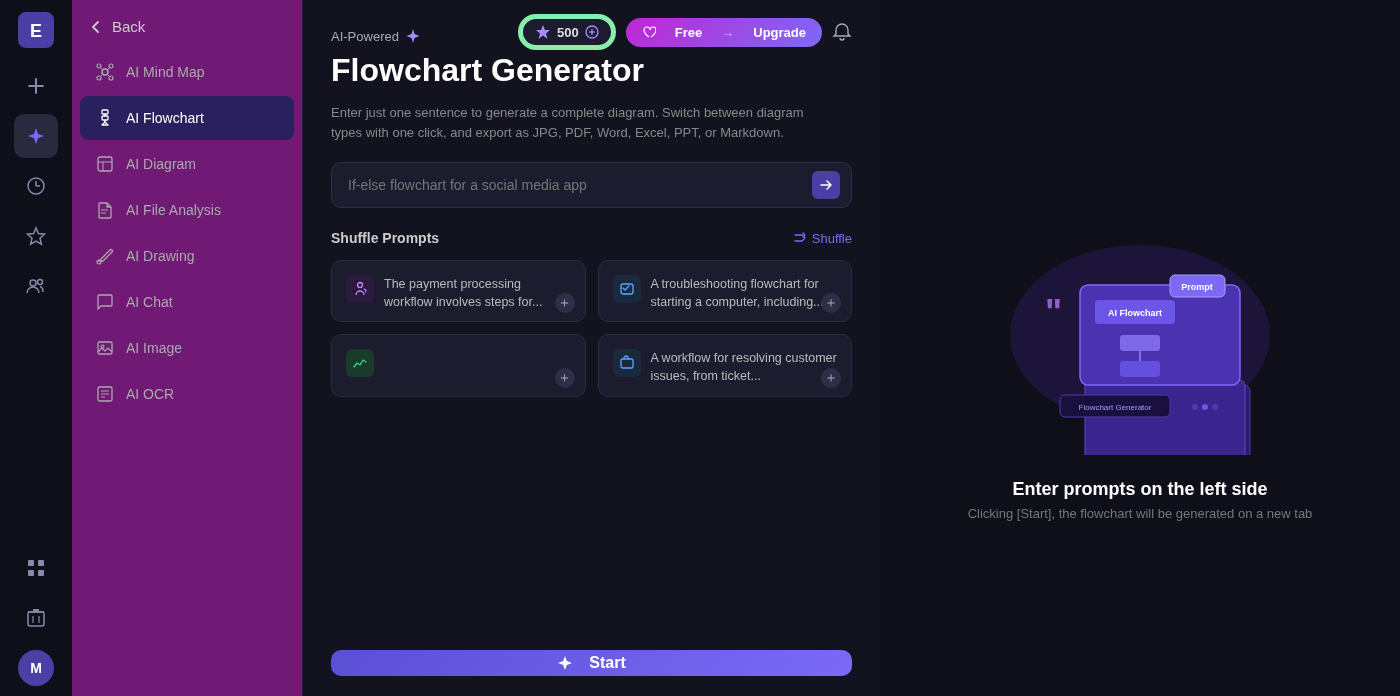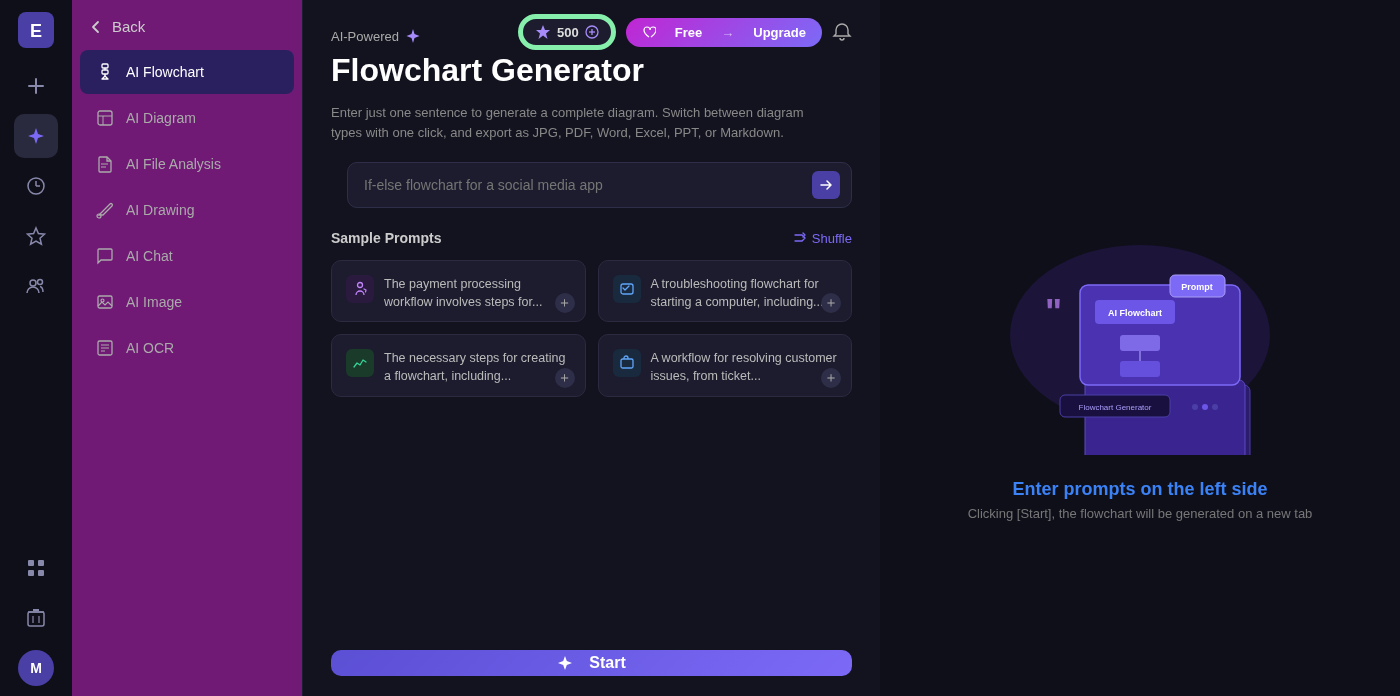--- a/index.html
+++ b/index.html
@@ -126,21 +126,20 @@
     .page-desc {
       color: #888;
       font-size: 13px;
       line-height: 1.5;
       margin-bottom: 20px;
       max-width: 480px;
     }
     .prompt-input-wrapper {
       position: relative;
       margin-bottom: 22px;
-      margin-left: 16px;
     }
     .prompt-input {
       width: 100%;
       background: #1c1c2e;
       border: 1px solid #2e2e48;
       border-radius: 10px;
       padding: 14px 44px 14px 16px;
       color: #666;
       font-size: 14px;
       outline: none;
@@ -261,21 +260,21 @@
       flex-shrink: 0;
       padding: 20px;
     }
     .preview-illustration {
       width: 340px;
       height: 280px;
       position: relative;
       margin-bottom: 24px;
     }
     .preview-caption {
-      color: #3b82f6;
+      color: #ffffff;
       font-size: 18px;
       font-weight: 600;
       margin-bottom: 6px;
       text-align: center;
     }
     .preview-sub {
       color: #777;
       font-size: 13px;
       text-align: center;
     }
@@ -351,20 +350,36 @@
 </div>
 
 <div class="left-panel">
   <div class="back-btn">
     <svg width="16" height="16" viewBox="0 0 16 16">
         <path d="M10 3L5 8l5 5" stroke="#ccc" stroke-width="1.8" fill="none" stroke-linecap="round" stroke-linejoin="round"></path>
       </svg>
     <span>Back</span>
   </div>
 
+  <div class="nav-item">
+    <div class="nav-icon">
+      <svg width="18" height="18" viewBox="0 0 18 18">
+          <circle cx="9" cy="9" r="3" stroke="#aaa" stroke-width="1.5" fill="none"></circle>
+          <circle cx="3" cy="3" r="2" stroke="#aaa" stroke-width="1.2" fill="none"></circle>
+          <circle cx="15" cy="3" r="2" stroke="#aaa" stroke-width="1.2" fill="none"></circle>
+          <circle cx="3" cy="15" r="2" stroke="#aaa" stroke-width="1.2" fill="none"></circle>
+          <circle cx="15" cy="15" r="2" stroke="#aaa" stroke-width="1.2" fill="none"></circle>
+          <line x1="6.5" y1="6.5" x2="4.4" y2="4.4" stroke="#aaa" stroke-width="1"></line>
+          <line x1="11.5" y1="6.5" x2="13.6" y2="4.4" stroke="#aaa" stroke-width="1"></line>
+          <line x1="6.5" y1="11.5" x2="4.4" y2="13.6" stroke="#aaa" stroke-width="1"></line>
+          <line x1="11.5" y1="11.5" x2="13.6" y2="13.6" stroke="#aaa" stroke-width="1"></line>
+        </svg>
+    </div>
+    <span>AI Mind Map</span>
+  </div>
 
   <div class="nav-item active">
     <div class="nav-icon">
       <svg width="18" height="18" viewBox="0 0 18 18">
           <rect x="6" y="1" width="6" height="4" rx="1" stroke="white" stroke-width="1.3" fill="none"></rect>
           <rect x="6" y="7" width="6" height="4" rx="1" stroke="white" stroke-width="1.3" fill="none"></rect>
           <polygon points="9,13 12,16 6,16" stroke="white" stroke-width="1.3" fill="none" stroke-linejoin="round"></polygon>
           <line x1="9" y1="5" x2="9" y2="7" stroke="white" stroke-width="1.3"></line>
           <line x1="9" y1="11" x2="9" y2="13" stroke="white" stroke-width="1.3"></line>
         </svg>
@@ -481,21 +496,21 @@
   <div class="prompt-input-wrapper">
     <input class="prompt-input" type="text" placeholder="If-else flowchart for a social media app" style="">
     <button class="prompt-send-btn">
       <svg width="12" height="12" viewBox="0 0 12 12">
           <path d="M1 6h10M7 2l4 4-4 4" stroke="white" stroke-width="1.5" fill="none" stroke-linecap="round" stroke-linejoin="round"></path>
         </svg>
     </button>
   </div>
 
   <div class="sample-prompts-header">
-    <span class="sample-prompts-title">Sample Prompts</span>
+    <span class="sample-prompts-title">Shuffle Prompts</span>
     <button class="shuffle-btn">
       <svg width="14" height="14" viewBox="0 0 14 14">
           <path d="M2 4h7l3 3-3 3H2" stroke="#7c6af7" stroke-width="1.3" fill="none" stroke-linecap="round"></path>
           <path d="M10 2l2 2-2 2" stroke="#7c6af7" stroke-width="1.3" fill="none" stroke-linecap="round" stroke-linejoin="round"></path>
         </svg>
       <span>Shuffle</span>
     </button>
   </div>
 
   <div class="prompts-grid">
@@ -526,21 +541,20 @@
       <div class="prompt-card-add">＋</div>
     </div>
 
     <div class="prompt-card">
       <div class="prompt-card-inner">
         <div class="prompt-card-icon" style="background:#1a3a2a;">
           <svg width="16" height="16" viewBox="0 0 16 16">
               <polyline points="2,12 5,8 8,10 11,5 14,7" stroke="#34d399" stroke-width="1.3" fill="none" stroke-linecap="round" stroke-linejoin="round"></polyline>
             </svg>
         </div>
-        <span class="prompt-card-text">The necessary steps for creating a flowchart, including...</span>
       </div>
       <div class="prompt-card-add">＋</div>
     </div>
 
     <div class="prompt-card">
       <div class="prompt-card-inner">
         <div class="prompt-card-icon" style="background:#1a2a3e;">
           <svg width="16" height="16" viewBox="0 0 16 16">
               <rect x="2" y="4" width="12" height="9" rx="1.5" stroke="#60a5fa" stroke-width="1.3" fill="none"></rect>
               <path d="M5 4V3a2 2 0 014 0v1" stroke="#60a5fa" stroke-width="1.3" fill="none"></path>

